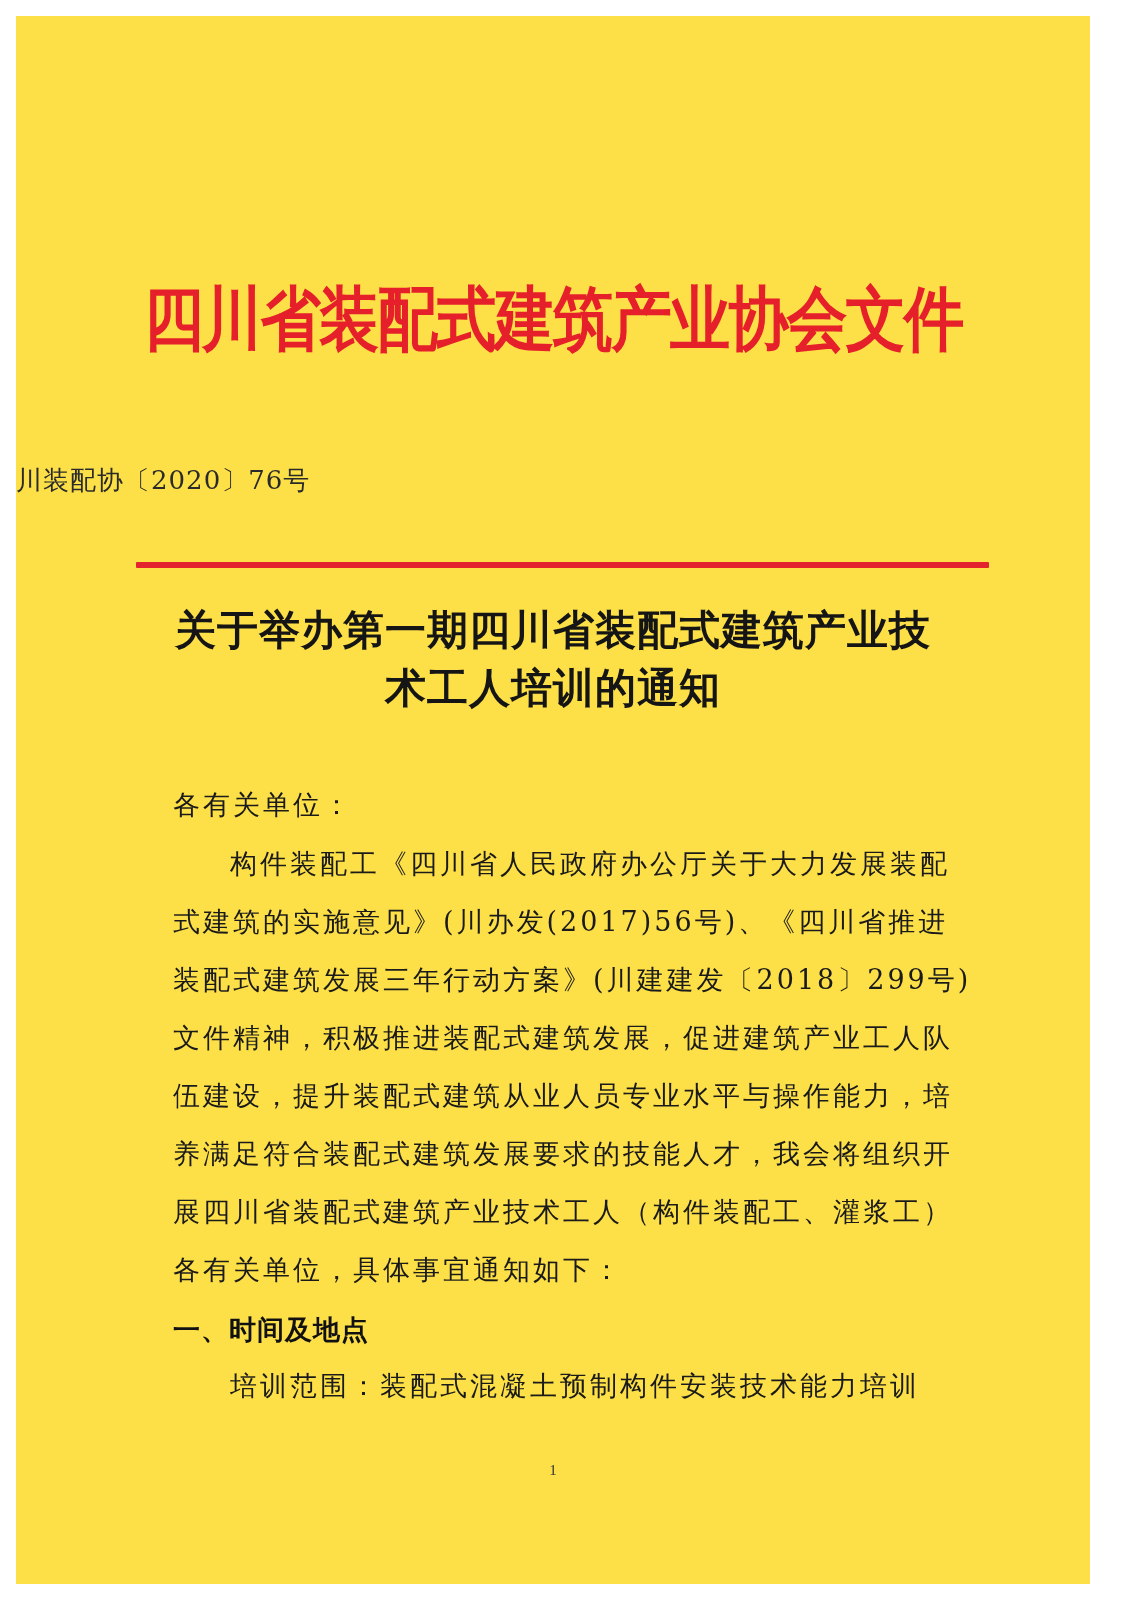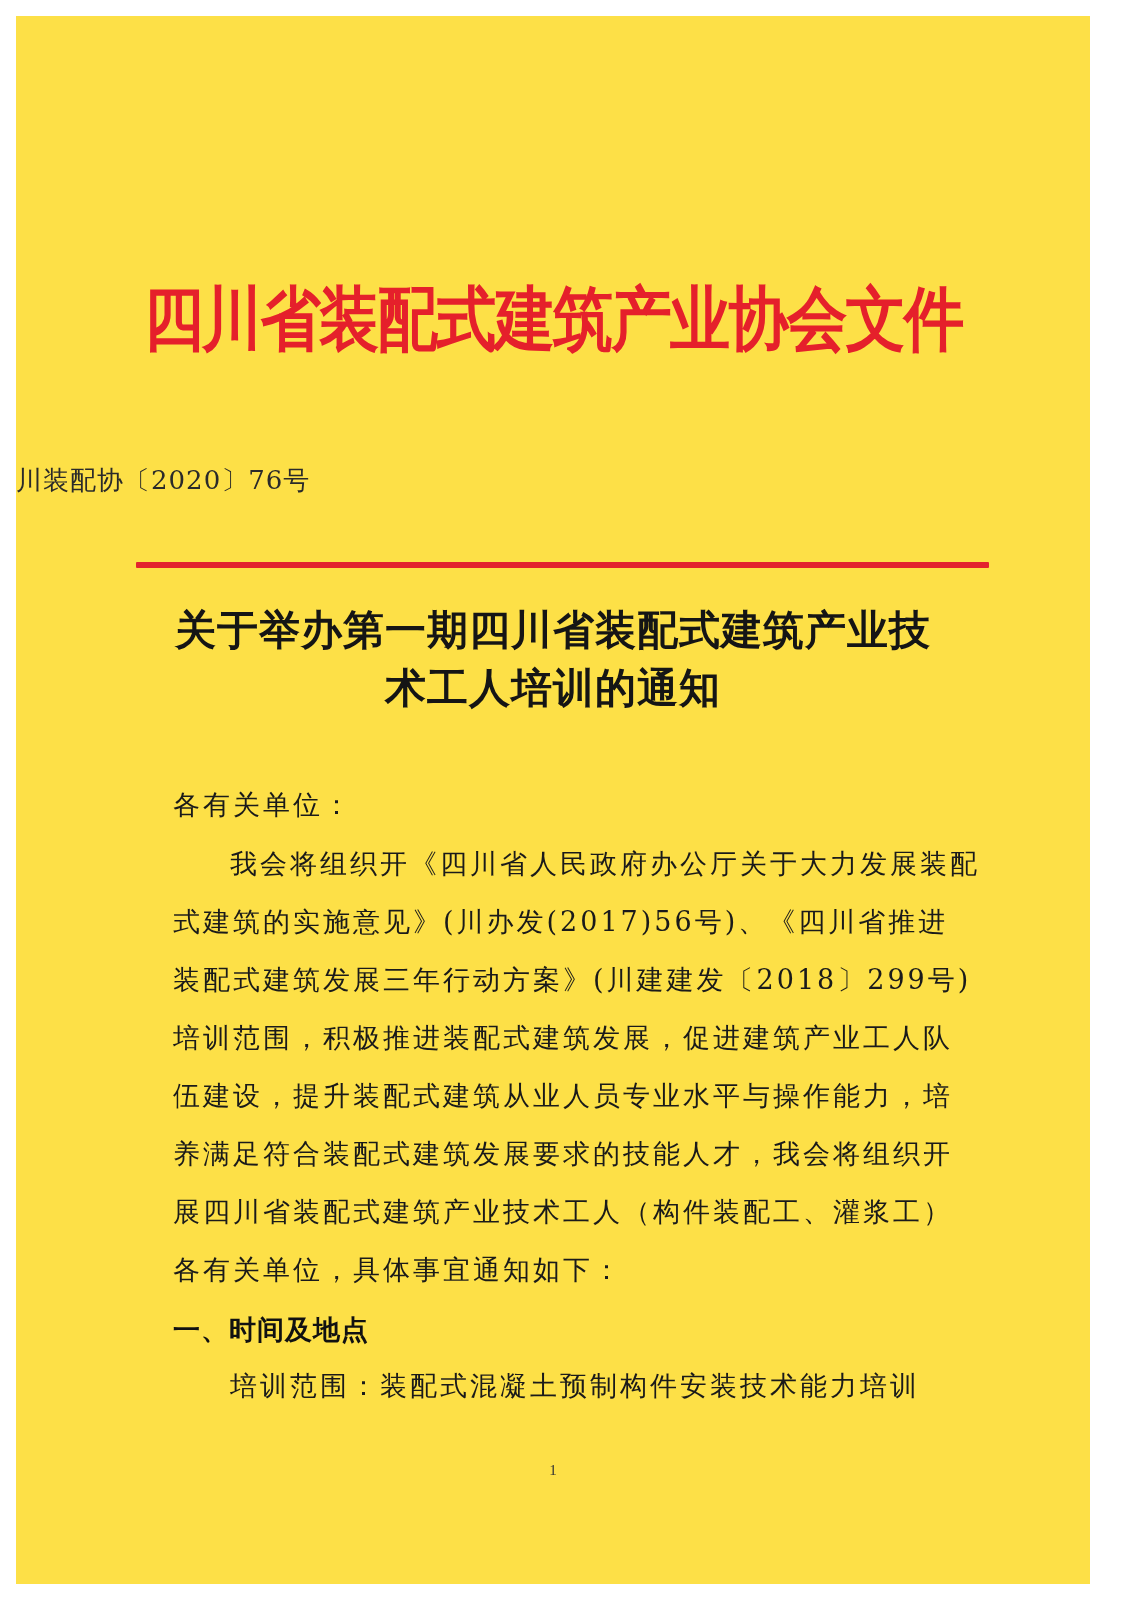--- a/index.html
+++ b/index.html
@@ -112,24 +112,24 @@
 
   <div class="red-rule"></div>
 
   <div class="title">
     <span class="line">关于举办第一期四川省装配式建筑产业技</span>
     <span class="line">术工人培训的通知</span>
   </div>
 
   <div class="body-text" style="top:774px;">各有关单位：</div>
 
-  <div class="body-text" style="top:833px; left:214px;">我会将组织开《四川省人民政府办公厅关于大力发展装配</div>
+  <div class="body-text" style="top:833px; left:214px;">构件装配工《四川省人民政府办公厅关于大力发展装配</div>
   <div class="body-text" style="top:891px;">式建筑的实施意见》(川办发(2017)56号)、《四川省推进</div>
   <div class="body-text" style="top:949px;">装配式建筑发展三年行动方案》(川建建发〔2018〕299号)</div>
-  <div class="body-text" style="top:1007px;">培训范围，积极推进装配式建筑发展，促进建筑产业工人队</div>
+  <div class="body-text" style="top:1007px;">文件精神，积极推进装配式建筑发展，促进建筑产业工人队</div>
   <div class="body-text" style="top:1065px;">伍建设，提升装配式建筑从业人员专业水平与操作能力，培</div>
   <div class="body-text" style="top:1123px;">养满足符合装配式建筑发展要求的技能人才，我会将组织开</div>
   <div class="body-text" style="top:1181px;">展四川省装配式建筑产业技术工人（构件装配工、灌浆工）</div>
   <div class="body-text" style="top:1239px;">各有关单位，具体事宜通知如下：</div>
 
   <div class="heading-1">一、时间及地点</div>
 
   <div class="body-text" style="top:1355px; left:214px;">培训范围：装配式混凝土预制构件安装技术能力培训</div>
 
   <div class="page-number">1</div>

